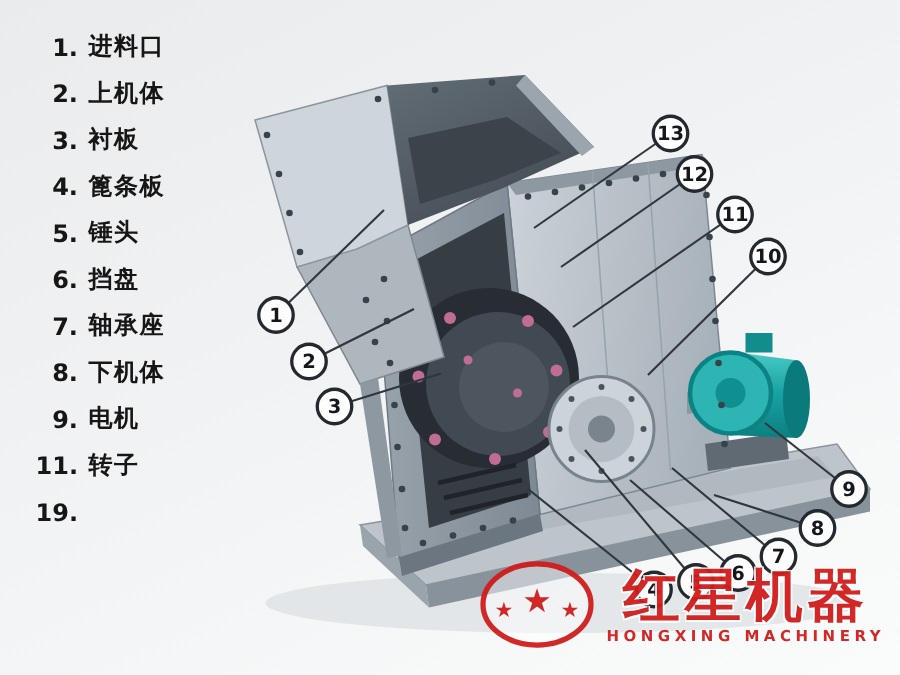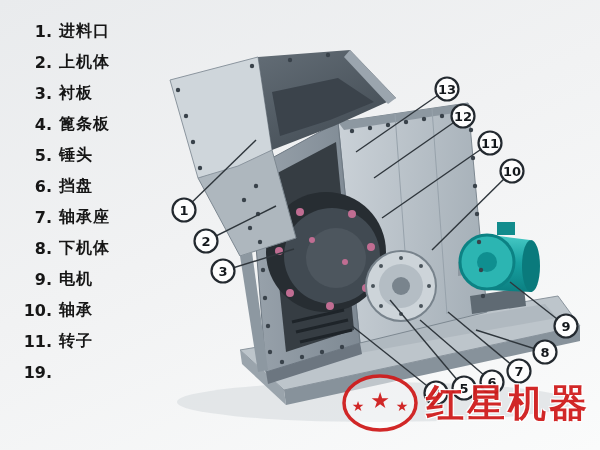--- a/index.html
+++ b/index.html
@@ -93,24 +93,20 @@
         <span class="part-num">7.</span>
         <span class="part-label">轴承座</span>
       </li>
       <li class="part-item">
         <span class="part-num">8.</span>
         <span class="part-label">下机体</span>
       </li>
       <li class="part-item">
         <span class="part-num">9.</span>
         <span class="part-label">电机</span>
-      </li>
-      <li class="part-item">
-        <span class="part-num">10.</span>
-        <span class="part-label">轴承</span>
       </li>
       <li class="part-item">
         <span class="part-num">11.</span>
         <span class="part-label">转子</span>
       </li>
       <li class="part-item">
         <span class="part-num">19.</span>
       </li>
     </ul>
 
@@ -296,16 +292,17 @@
 
   <div class="logo">
     <svg width="80" height="62" viewBox="0 0 80 62">
       <ellipse cx="40" cy="31" rx="36" ry="27" fill="rgba(255,255,255,0.5)" stroke="#d01d1d" stroke-width="3.5"></ellipse>
       <text x="18" y="39" font-size="14" text-anchor="middle" fill="#d01d1d">★</text>
       <text x="40" y="36" font-size="22" text-anchor="middle" fill="#d01d1d">★</text>
       <text x="62" y="39" font-size="14" text-anchor="middle" fill="#d01d1d">★</text>
     </svg>
     <div class="logo-text">
       <div class="logo-cn">红星机器</div>
+      <div class="logo-en">HONGXING MACHINERY</div>
     </div>
   </div>
 
 </div>
 
 </body></html>

